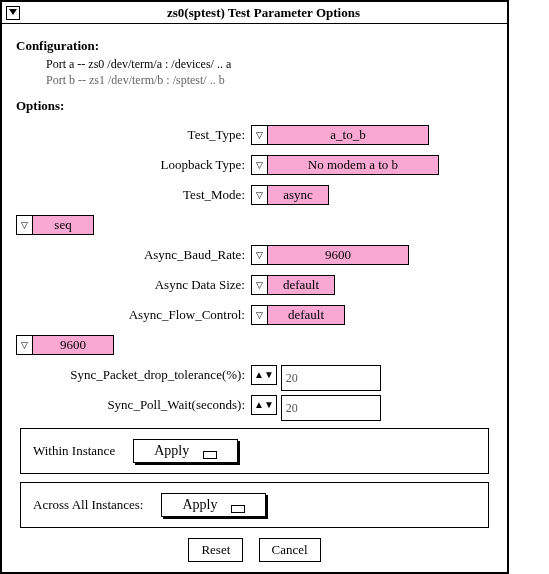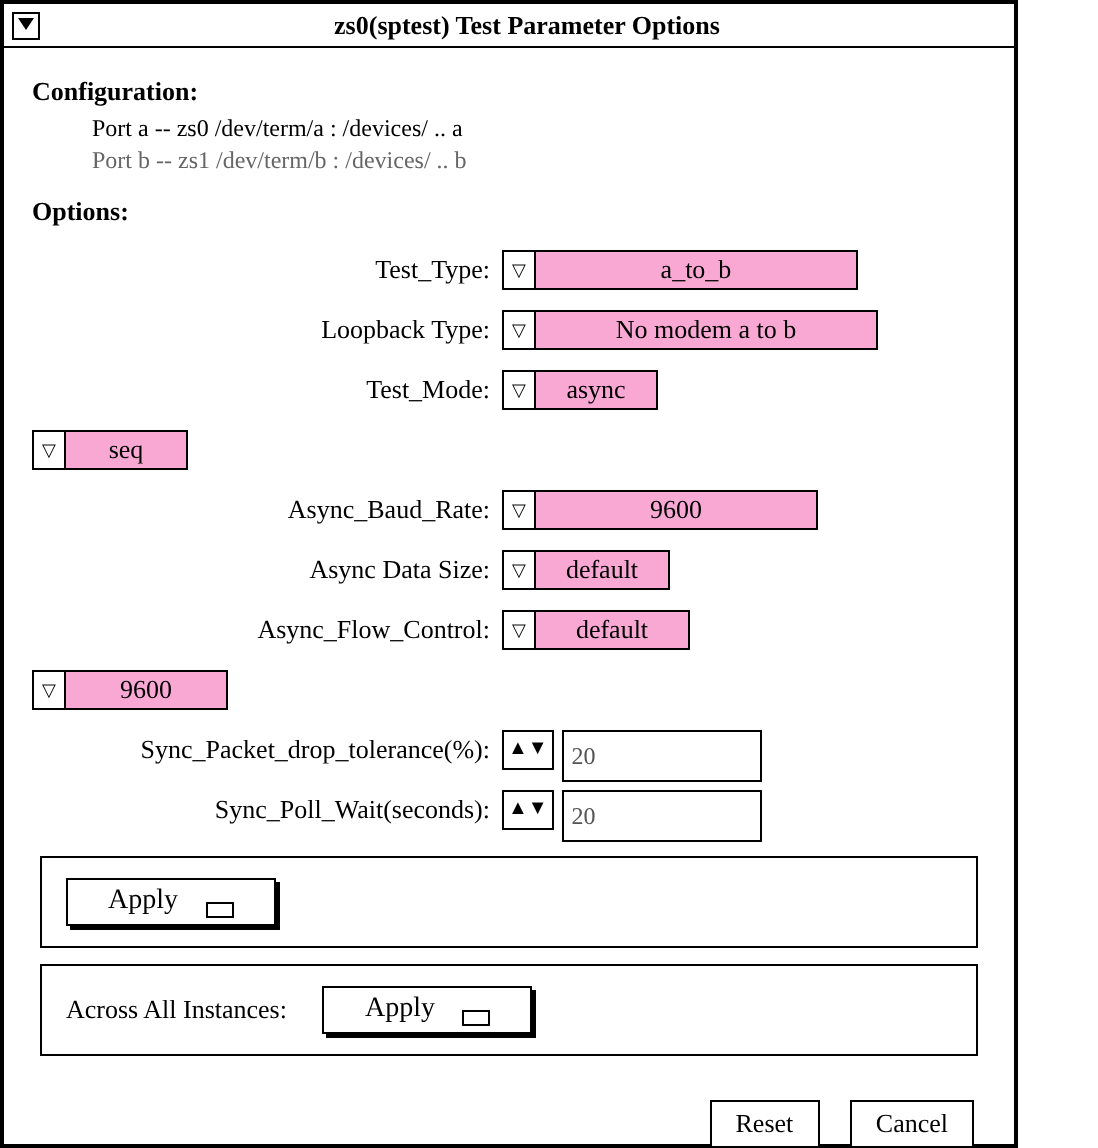--- a/index.html
+++ b/index.html
@@ -134,22 +134,22 @@
     gap:14px;
     background:#fff;
     font-size:14px;
   }
   .menu-mark {
     width:14px; height:8px;
     border:1px solid #000;
     display:inline-block;
   }
   .bottom-buttons {
-    text-align:right;
-    margin-top:22px;
+    text-align:center;
+    margin-top:10px;
   }
   .btn {
     border:1px solid #000;
     padding:3px 12px;
     margin:0 6px;
     background:#fff;
     font-size:13px;
     display:inline-block;
   }
   .tri-down { font-size:9px; line-height:1; }
@@ -165,21 +165,21 @@
         </svg>
     </div>
     <div class="title">zs0(sptest) Test Parameter Options</div>
   </div>
 
   <div class="content">
 
     <div class="section-head">Configuration:</div>
     <div class="config-lines">
       <div>Port a -- zs0 /dev/term/a : /devices/ .. a</div>
-      <div style="color:#666">Port b -- zs1 /dev/term/b : /devices/ .. b</div>
+      <div style="color:#666">Port b -- zs1 /dev/term/b : /sptest/ .. b</div>
     </div>
 
     <div class="section-head">Options:</div>
 
     <div class="opts">
 
       <div class="row">
         <div class="lbl">Test_Type:</div>
         <div class="dd">
           <div class="dd-btn">
@@ -269,20 +269,21 @@
         <div class="lbl">Sync_Poll_Wait(seconds):</div>
         <div class="numfield">
           <div class="spin">▲▼</div>
           <div class="numbox">20</div>
         </div>
       </div>
 
     </div>
 
     <div class="panel">
+      <span class="panel-label">Within Instance</span>
       <span class="apply-btn">
         <span>Apply</span>
         <span class="menu-mark"></span>
       </span>
     </div>
 
     <div class="panel">
       <span class="panel-label">Across All Instances:</span>
       <span class="apply-btn">
         <span>Apply</span>

